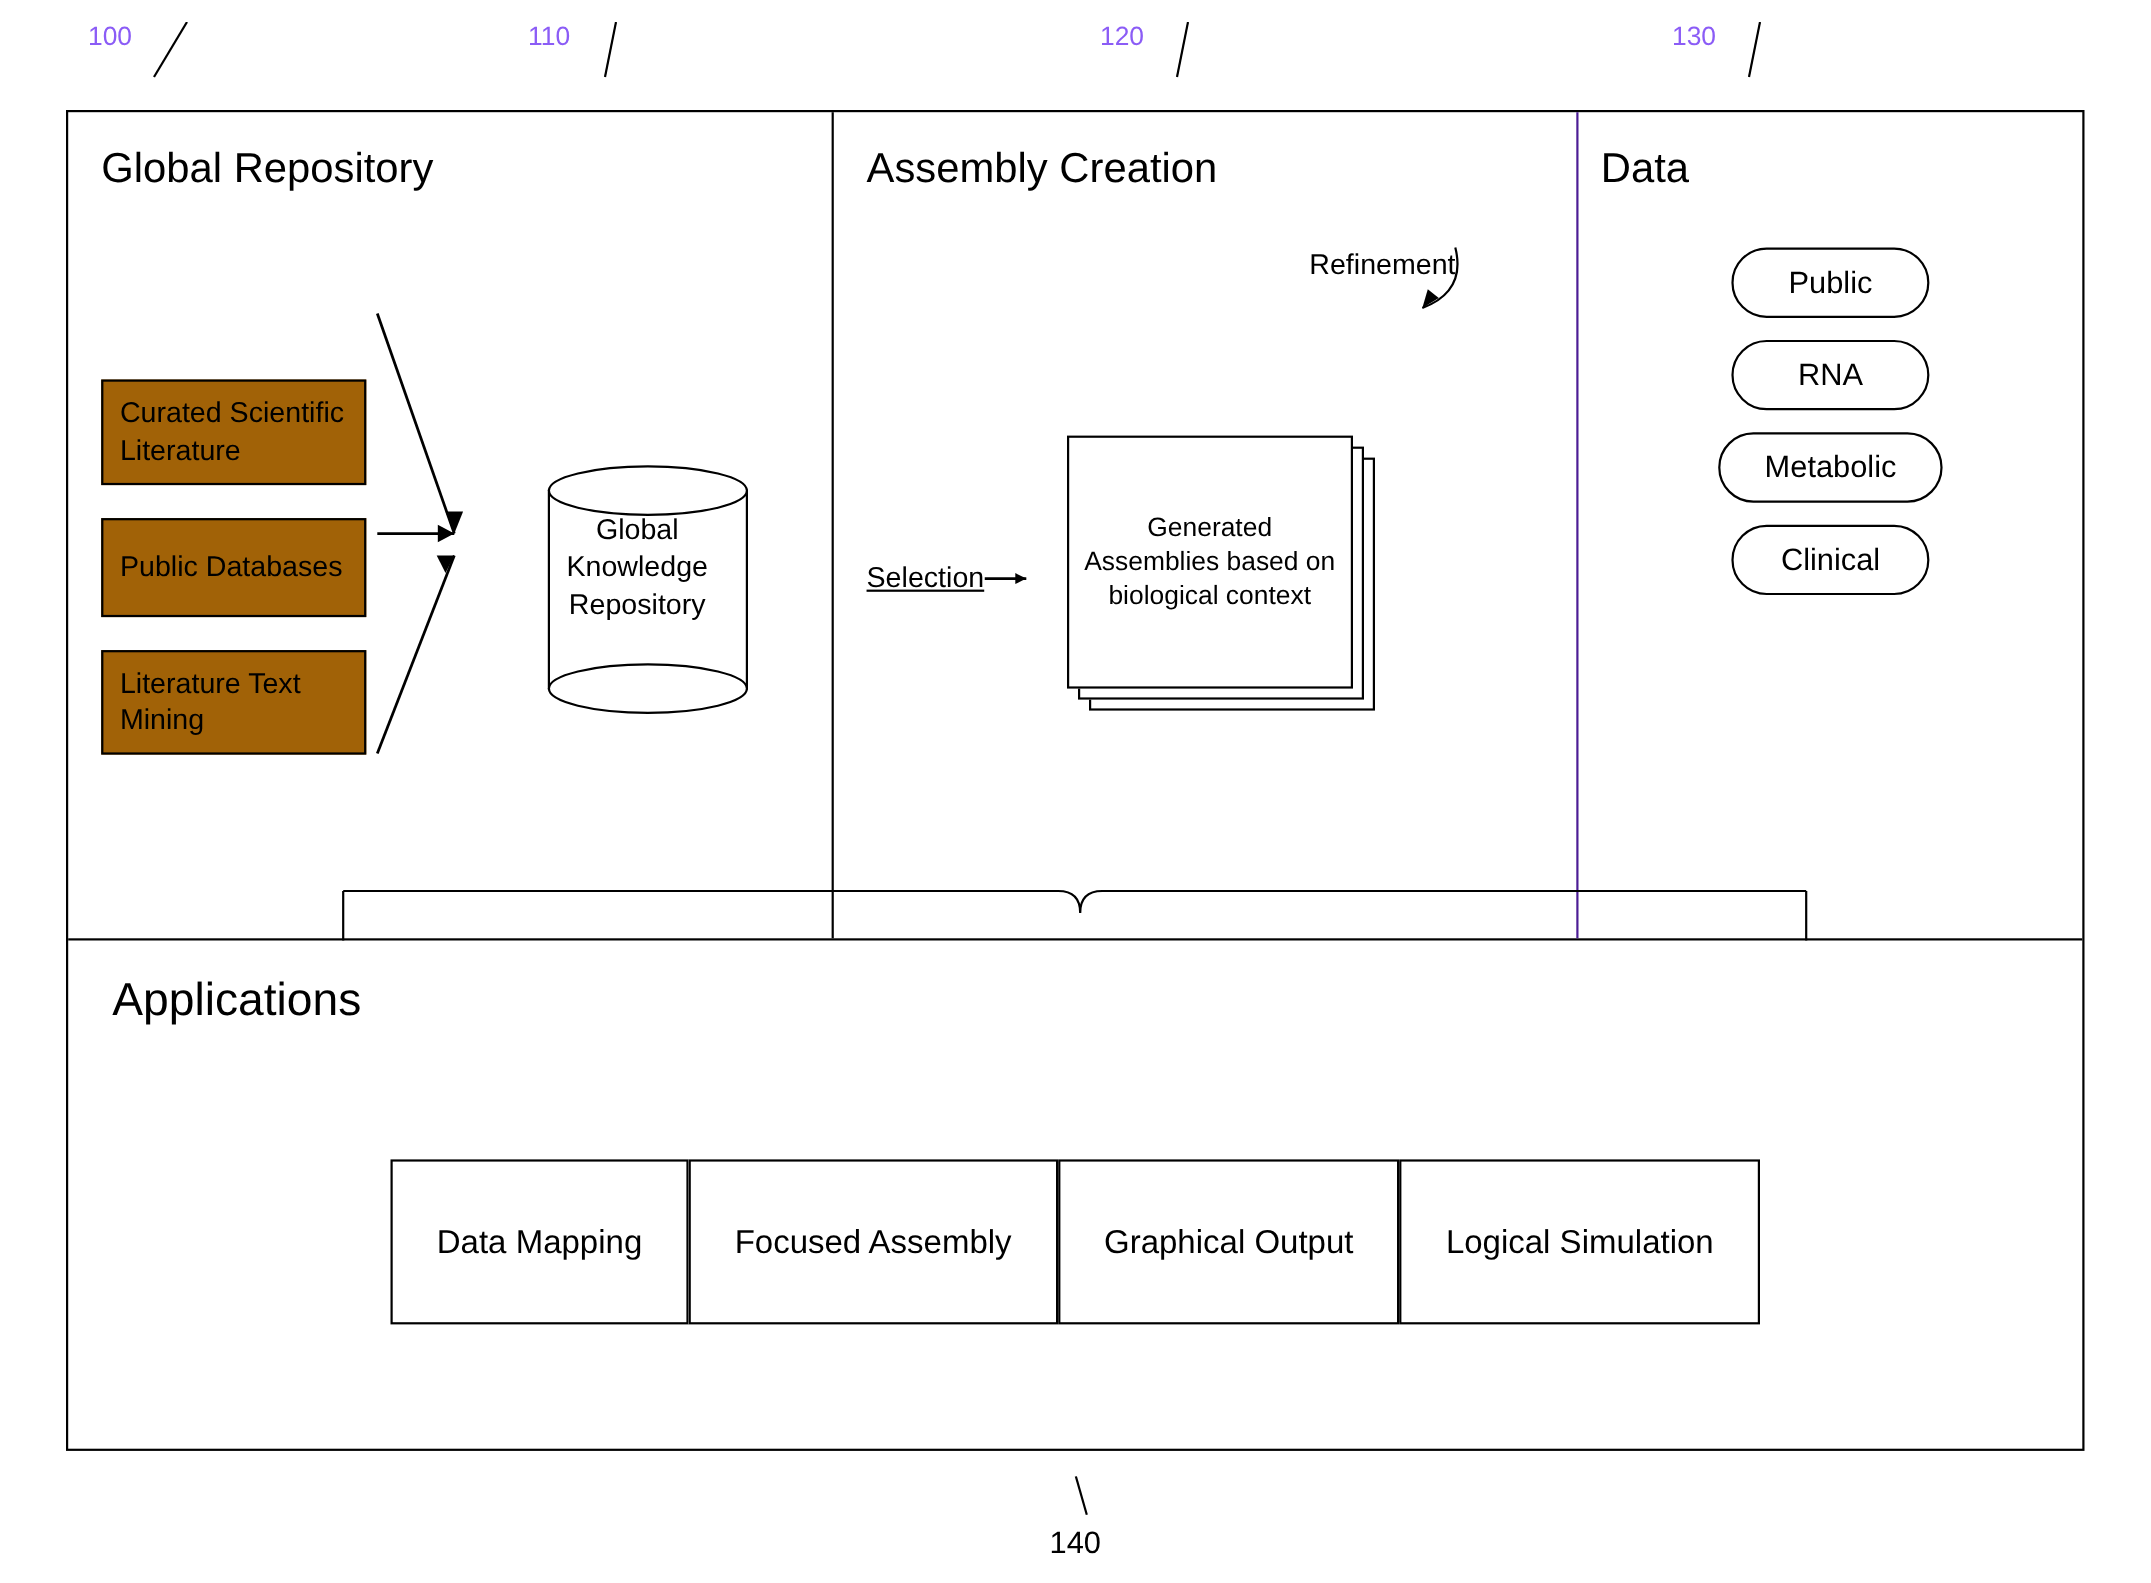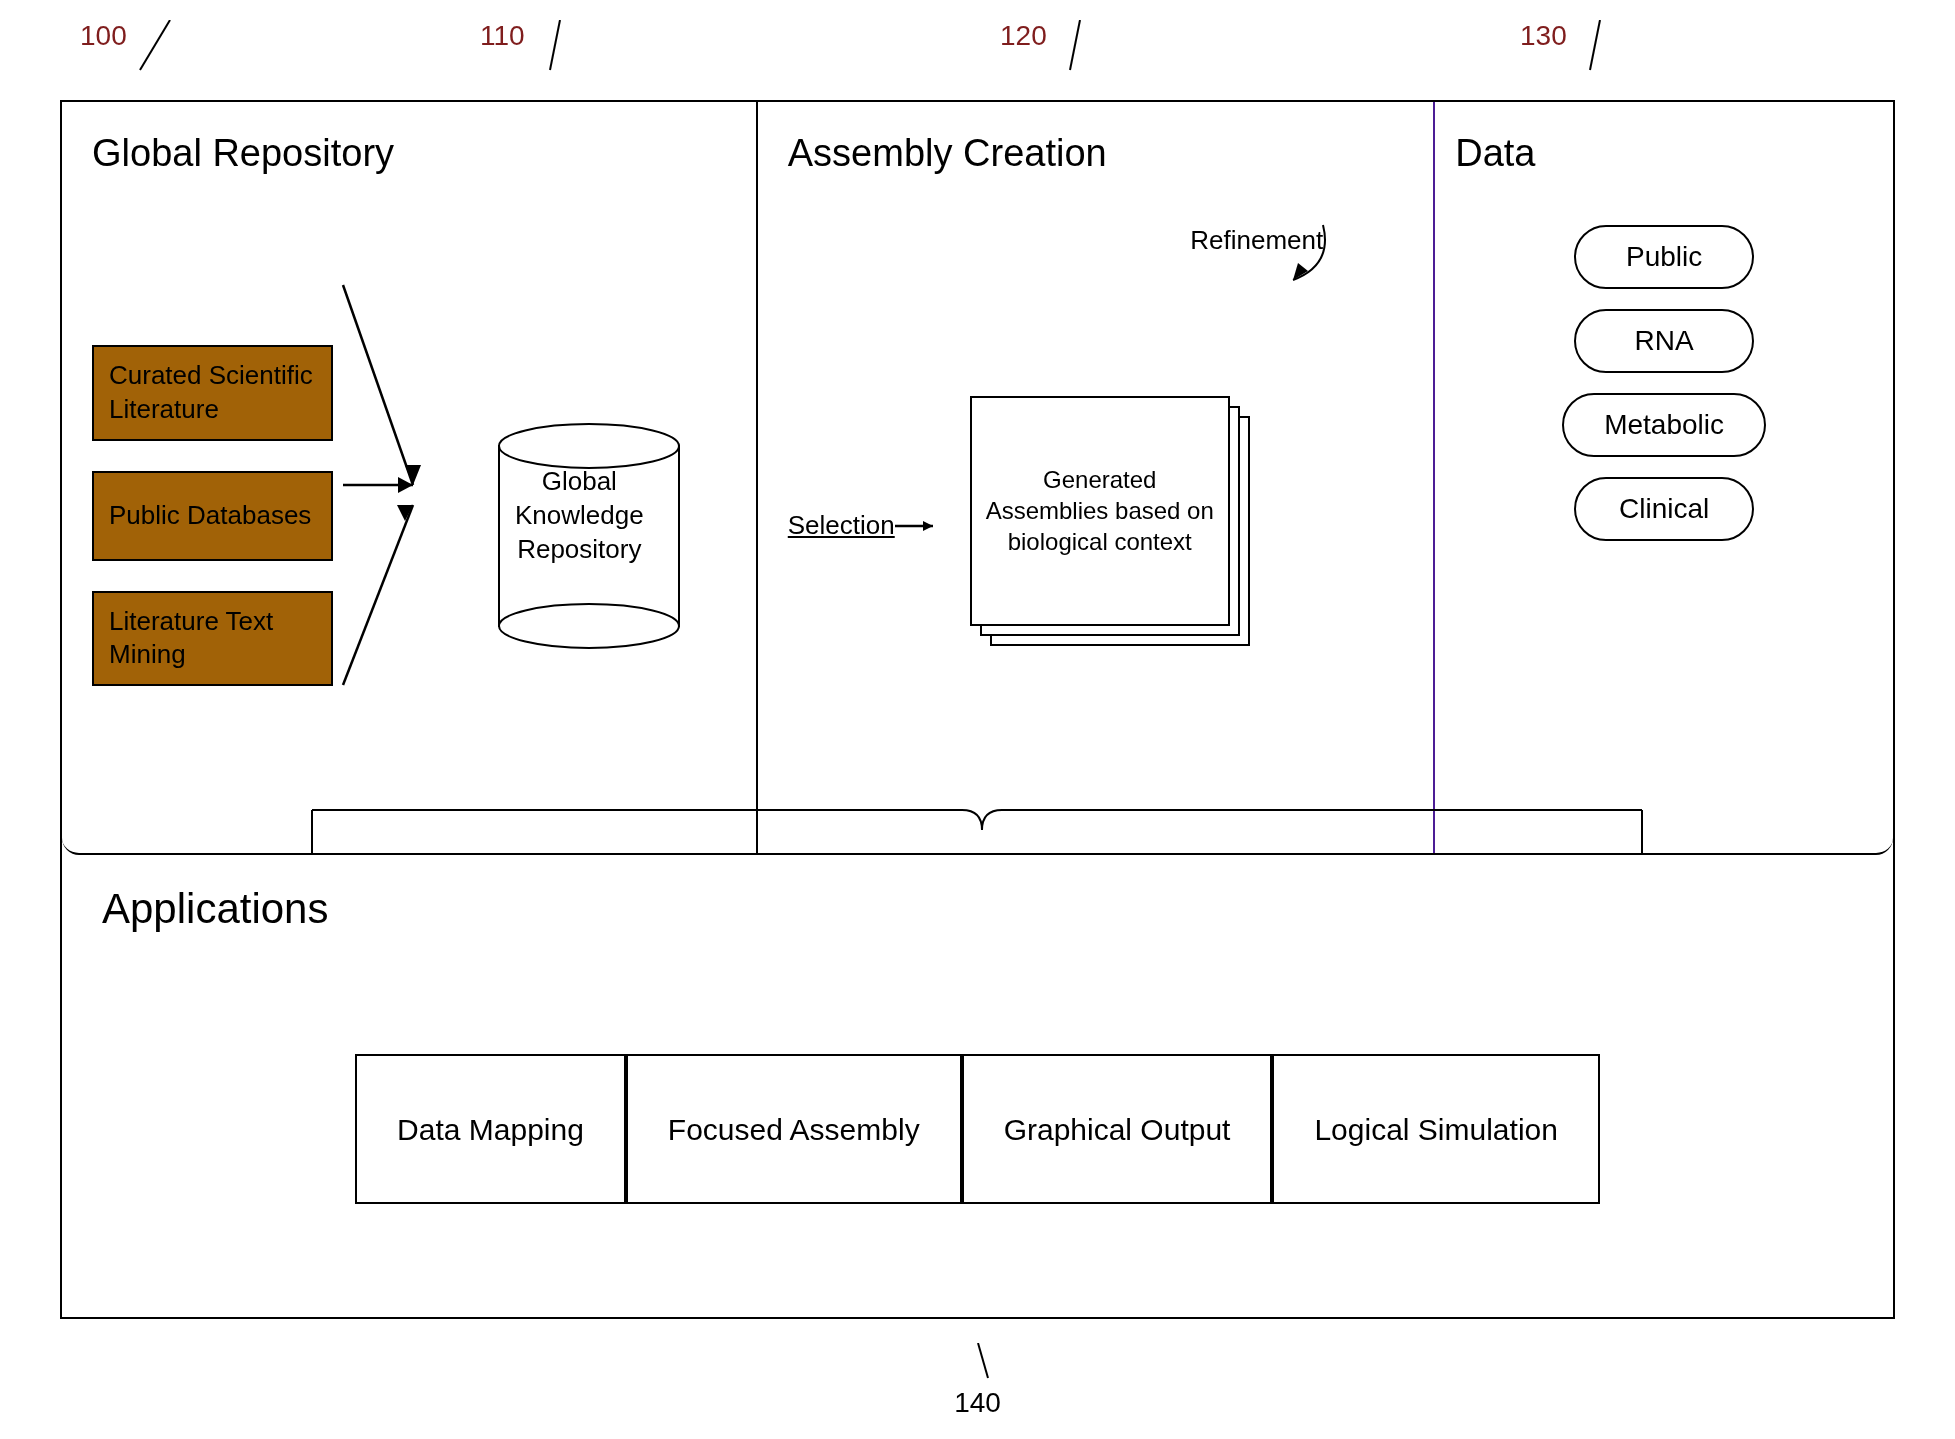--- a/index.html
+++ b/index.html
@@ -13,43 +13,42 @@
     }
 
     .page-container {
       width: 1955px;
       height: 1439px;
       position: relative;
       background: #fff;
       padding: 60px 60px 80px 60px;
     }
     .ref-num {
-      font-size: 28px;
-      color: #7f1d1d;
+      font-size: 24px;
+      color: #8b5cf6;
       position: absolute;
     }
 
     
     .main-layout {
       position: absolute;
       top: 100px;
       left: 60px;
       right: 60px;
       bottom: 120px;
       display: flex;
       flex-direction: column;
       border: 2px solid #000;
     }
 
     
     .top-section {
       display: flex;
       flex: 1 1 60%;
       border-bottom: 2px solid #000;
-      border-radius: 17px;
     }
 
     
     .global-repo-panel {
       flex: 0 0 38%;
       border-right: 2px solid #000;
       padding: 30px 30px 30px 30px;
       position: relative;
     }
     .panel-title {

